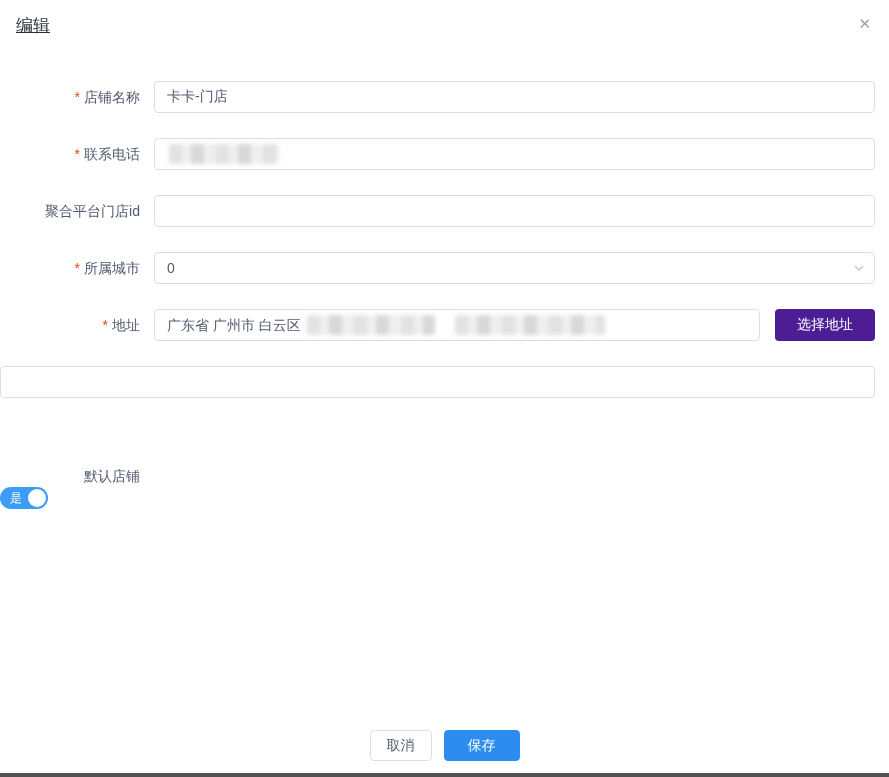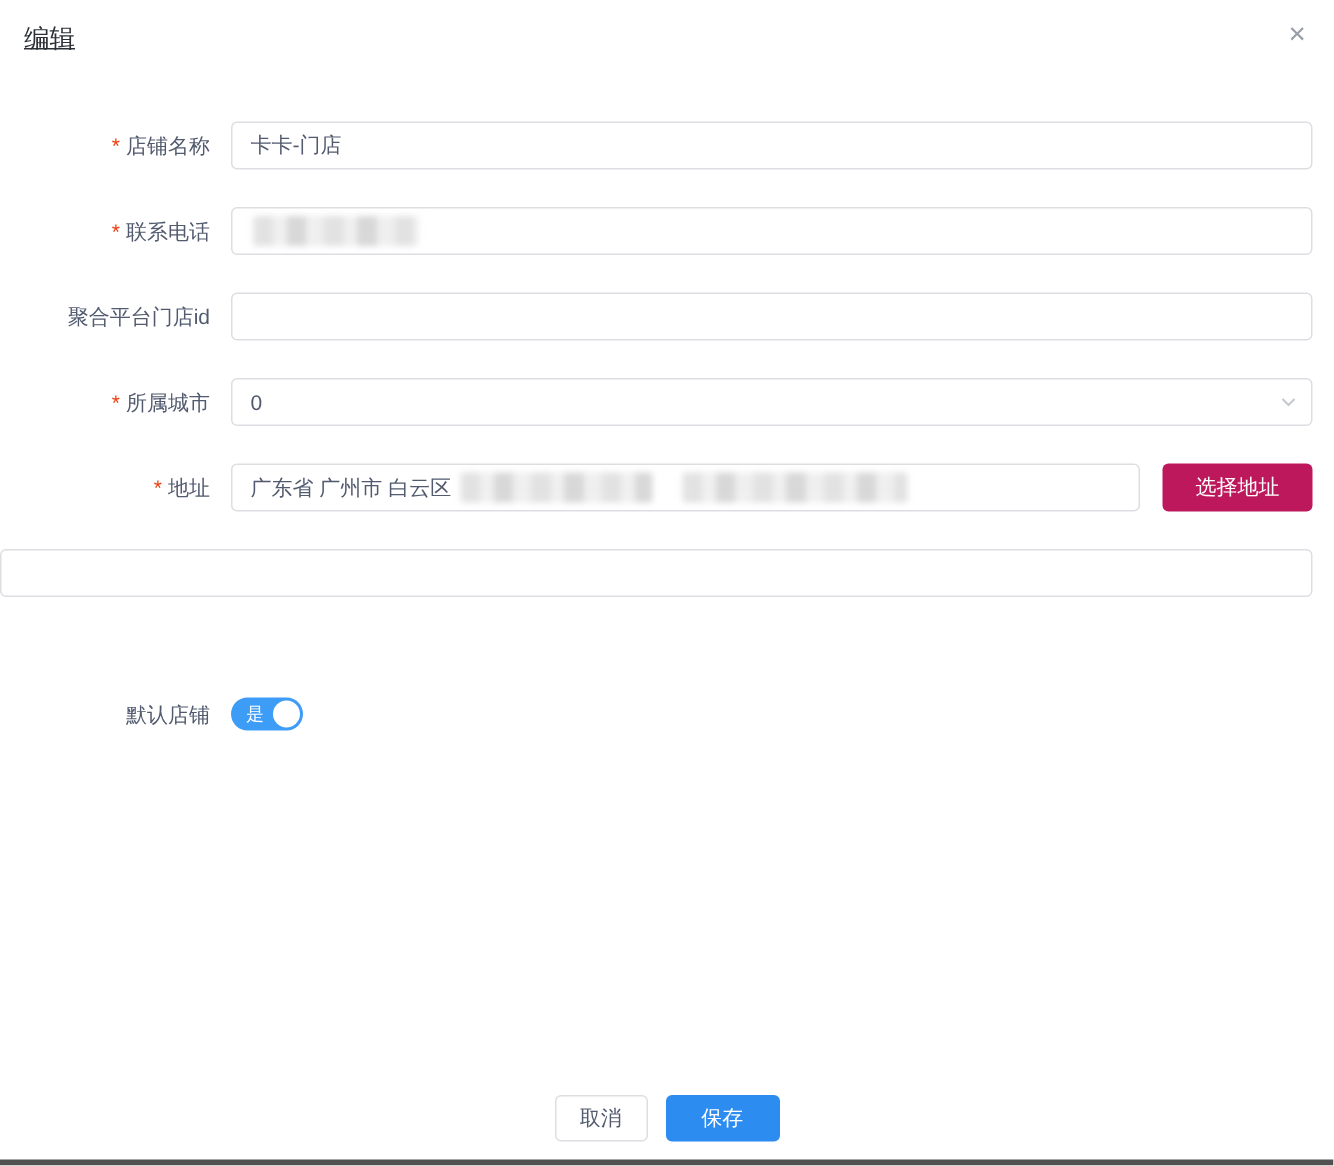--- a/index.html
+++ b/index.html
@@ -38,21 +38,21 @@
     height:20px; border-radius:2px; flex-shrink:0;
     background:repeating-linear-gradient(90deg,#e2e2e2 0 13px,#f0f0f0 13px 22px,#d8d8d8 22px 35px,#efefef 35px 47px);
     filter:blur(2px);
   }
   .redact-phone { width:110px; margin-left:2px; }
   .redact-addr-1 { width:128px; margin-left:6px; }
   .redact-addr-2 { width:150px; margin-left:20px; }
   .addr-value { white-space:nowrap; }
   .addr-btn {
     width:100px; height:32px; margin-left:15px; flex-shrink:0;
-    background:#be185d; color:#fff; border:none; border-radius:4px;
+    background:#4c1d95; color:#fff; border:none; border-radius:4px;
     font-size:14px; font-family:inherit; cursor:pointer;
   }
   .upload-row { margin-bottom:0; }
   .upload-wrap { display:flex; flex-direction:column; }
   .upload-box {
     width:120px; height:120px; border:1px dashed #d3d7de; border-radius:6px;
     background:#fff; position:relative; cursor:pointer;
   }
   .plus-icon { position:absolute; left:50%; top:50%; width:58px; height:58px;
     transform:translate(-50%,-50%); }
@@ -60,21 +60,21 @@
     content:""; position:absolute; background:#c9ccd1;
   }
   .plus-icon::before { left:0; top:28px; width:58px; height:2px; }
   .plus-icon::after { left:28px; top:0; width:2px; height:58px; }
   .upload-hint { display:flex; align-items:center; margin-top:12px; font-size:13px; color:#a8abb0; }
   .info-icon {
     width:14px; height:14px; border-radius:50%; background:#b4b7bc; color:#fff;
     font-size:10px; line-height:14px; text-align:center; margin-right:6px;
     font-family:"Liberation Serif", serif; font-style:italic; font-weight:bold; flex-shrink:0;
   }
-  .toggle-row { margin-top:67px; align-items:flex-start; }
+  .toggle-row { margin-top:67px; align-items:flex-start;flex-direction:column; }
   .toggle-row .row-label { line-height:22px; }
   .switch {
     width:48px; height:22px; border-radius:11px; background:#3d9cf5;
     position:relative; cursor:pointer; display:inline-block; flex:none;
   }
   .switch-text { position:absolute; left:10px; top:4px; font-size:12px; color:#fff; line-height:14px; }
   .switch-knob {
     position:absolute; right:2px; top:2px; width:18px; height:18px;
     border-radius:50%; background:#fff;
   }

